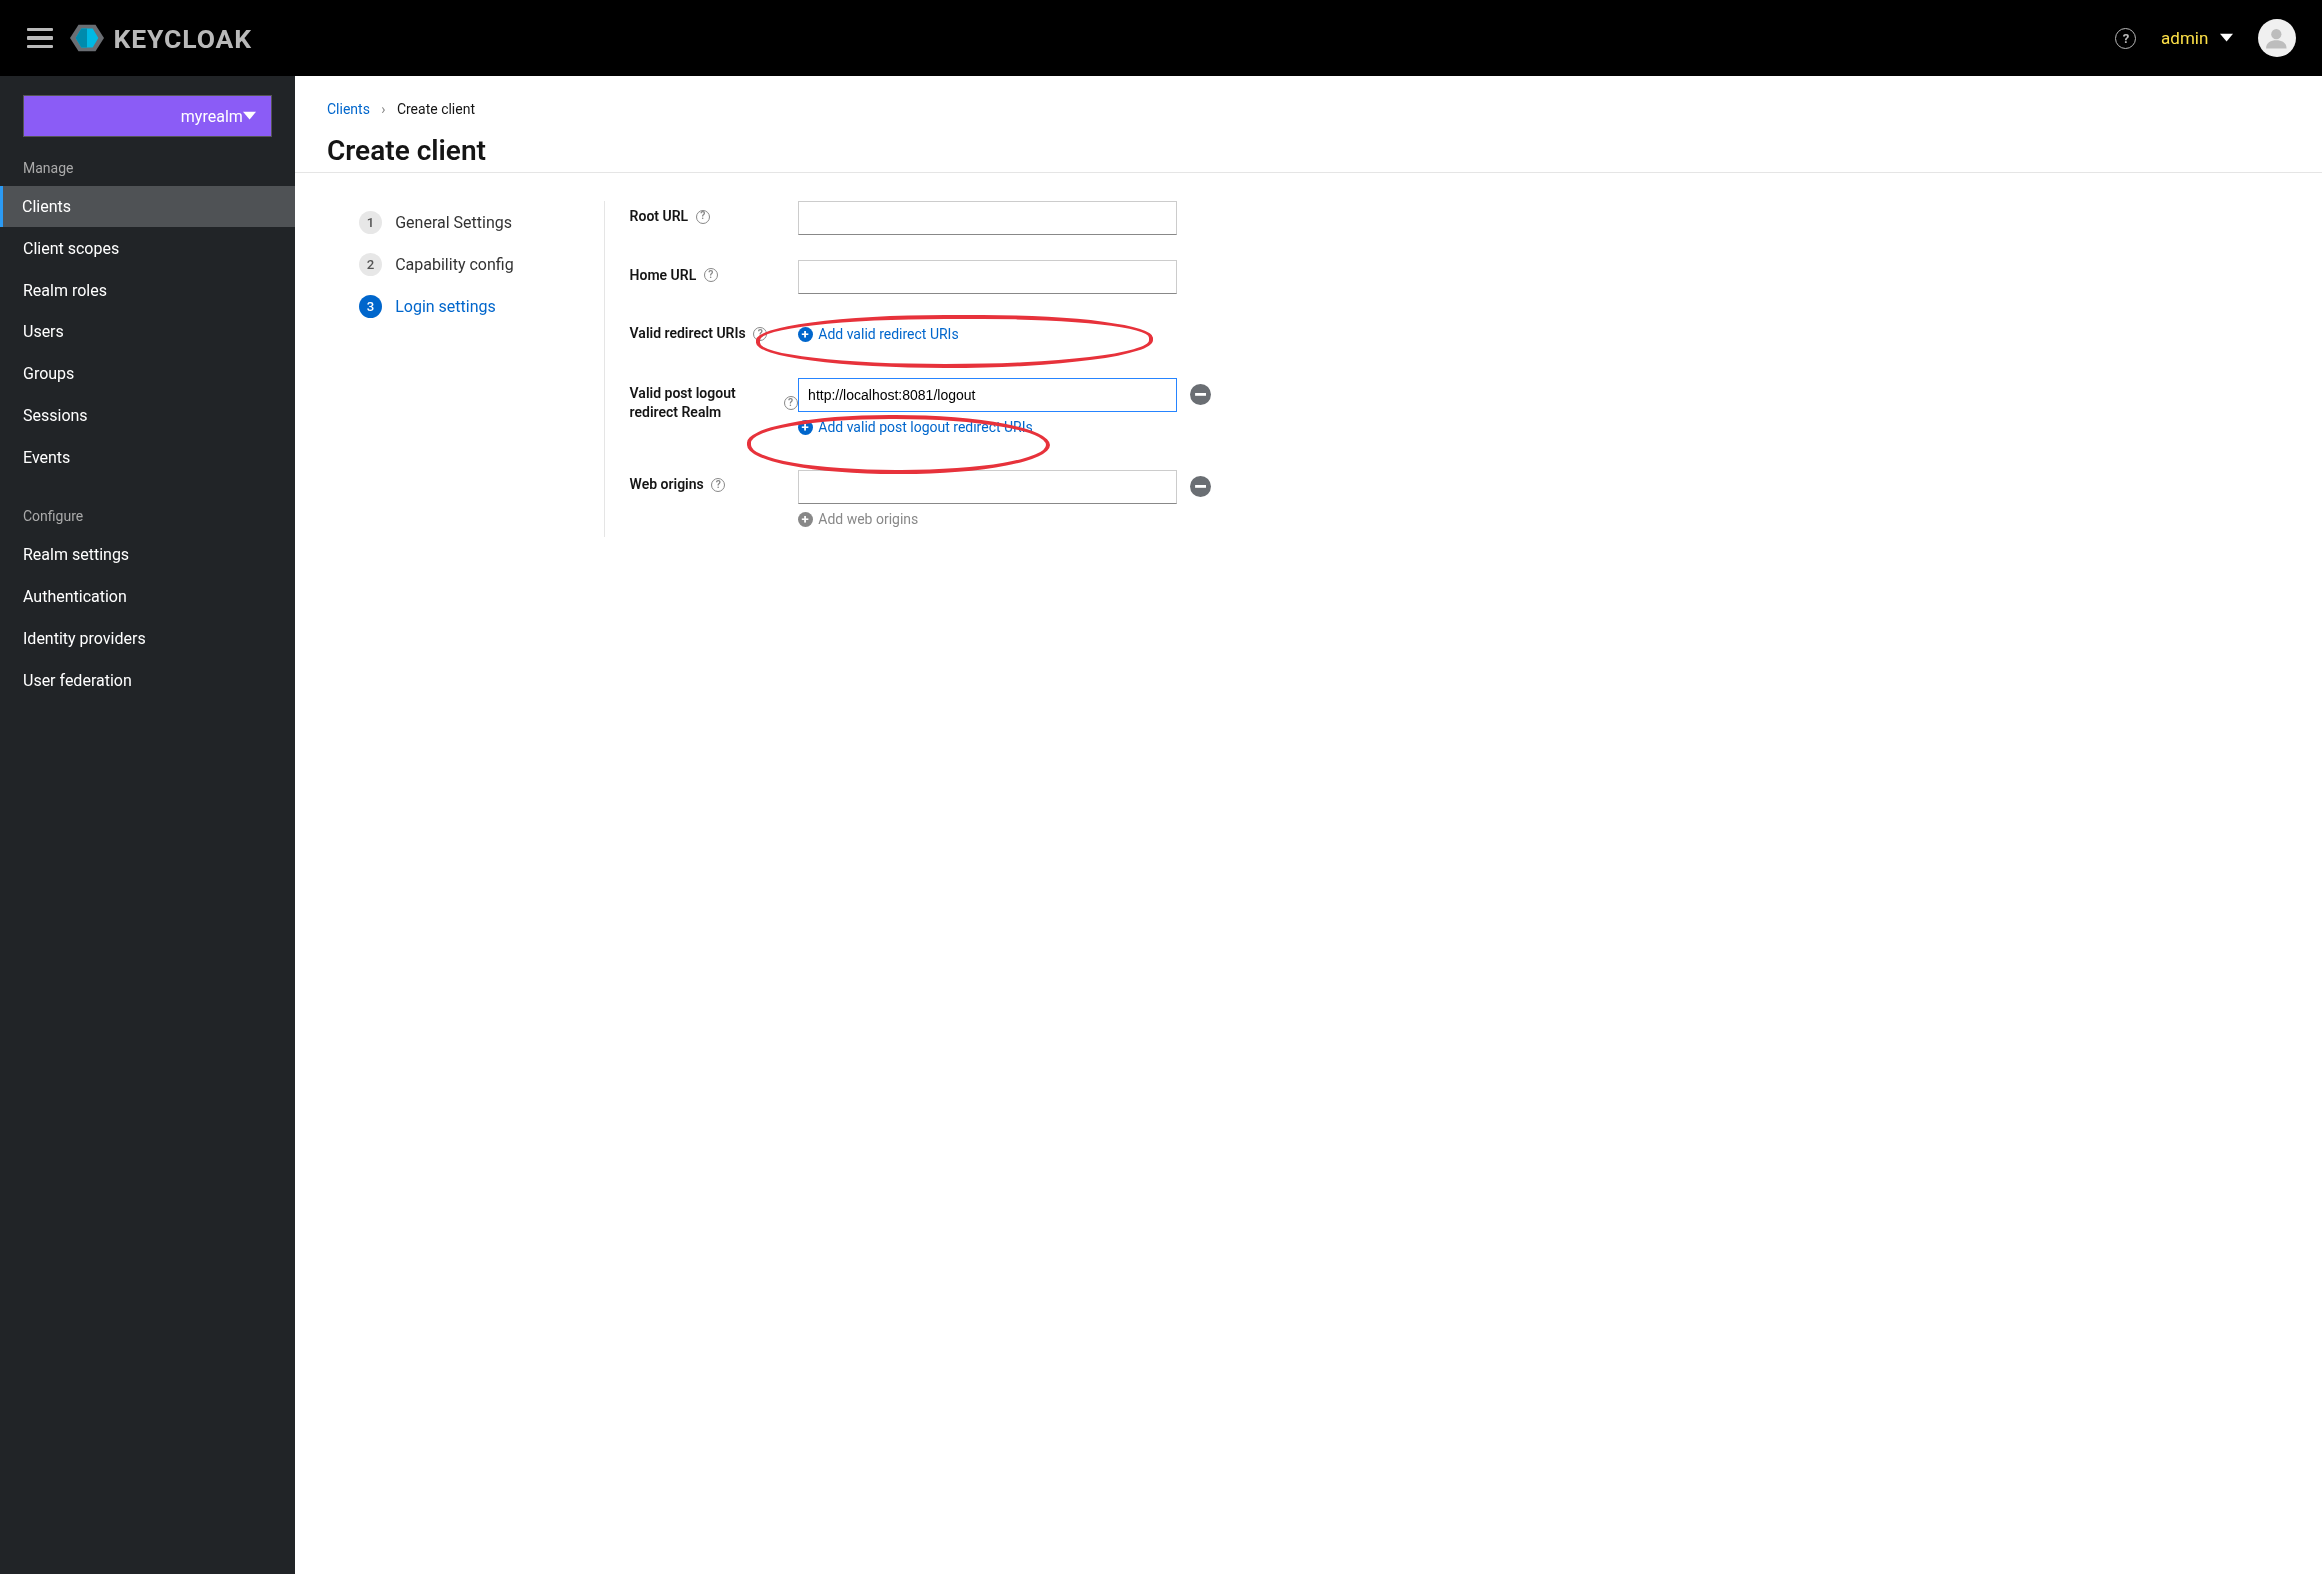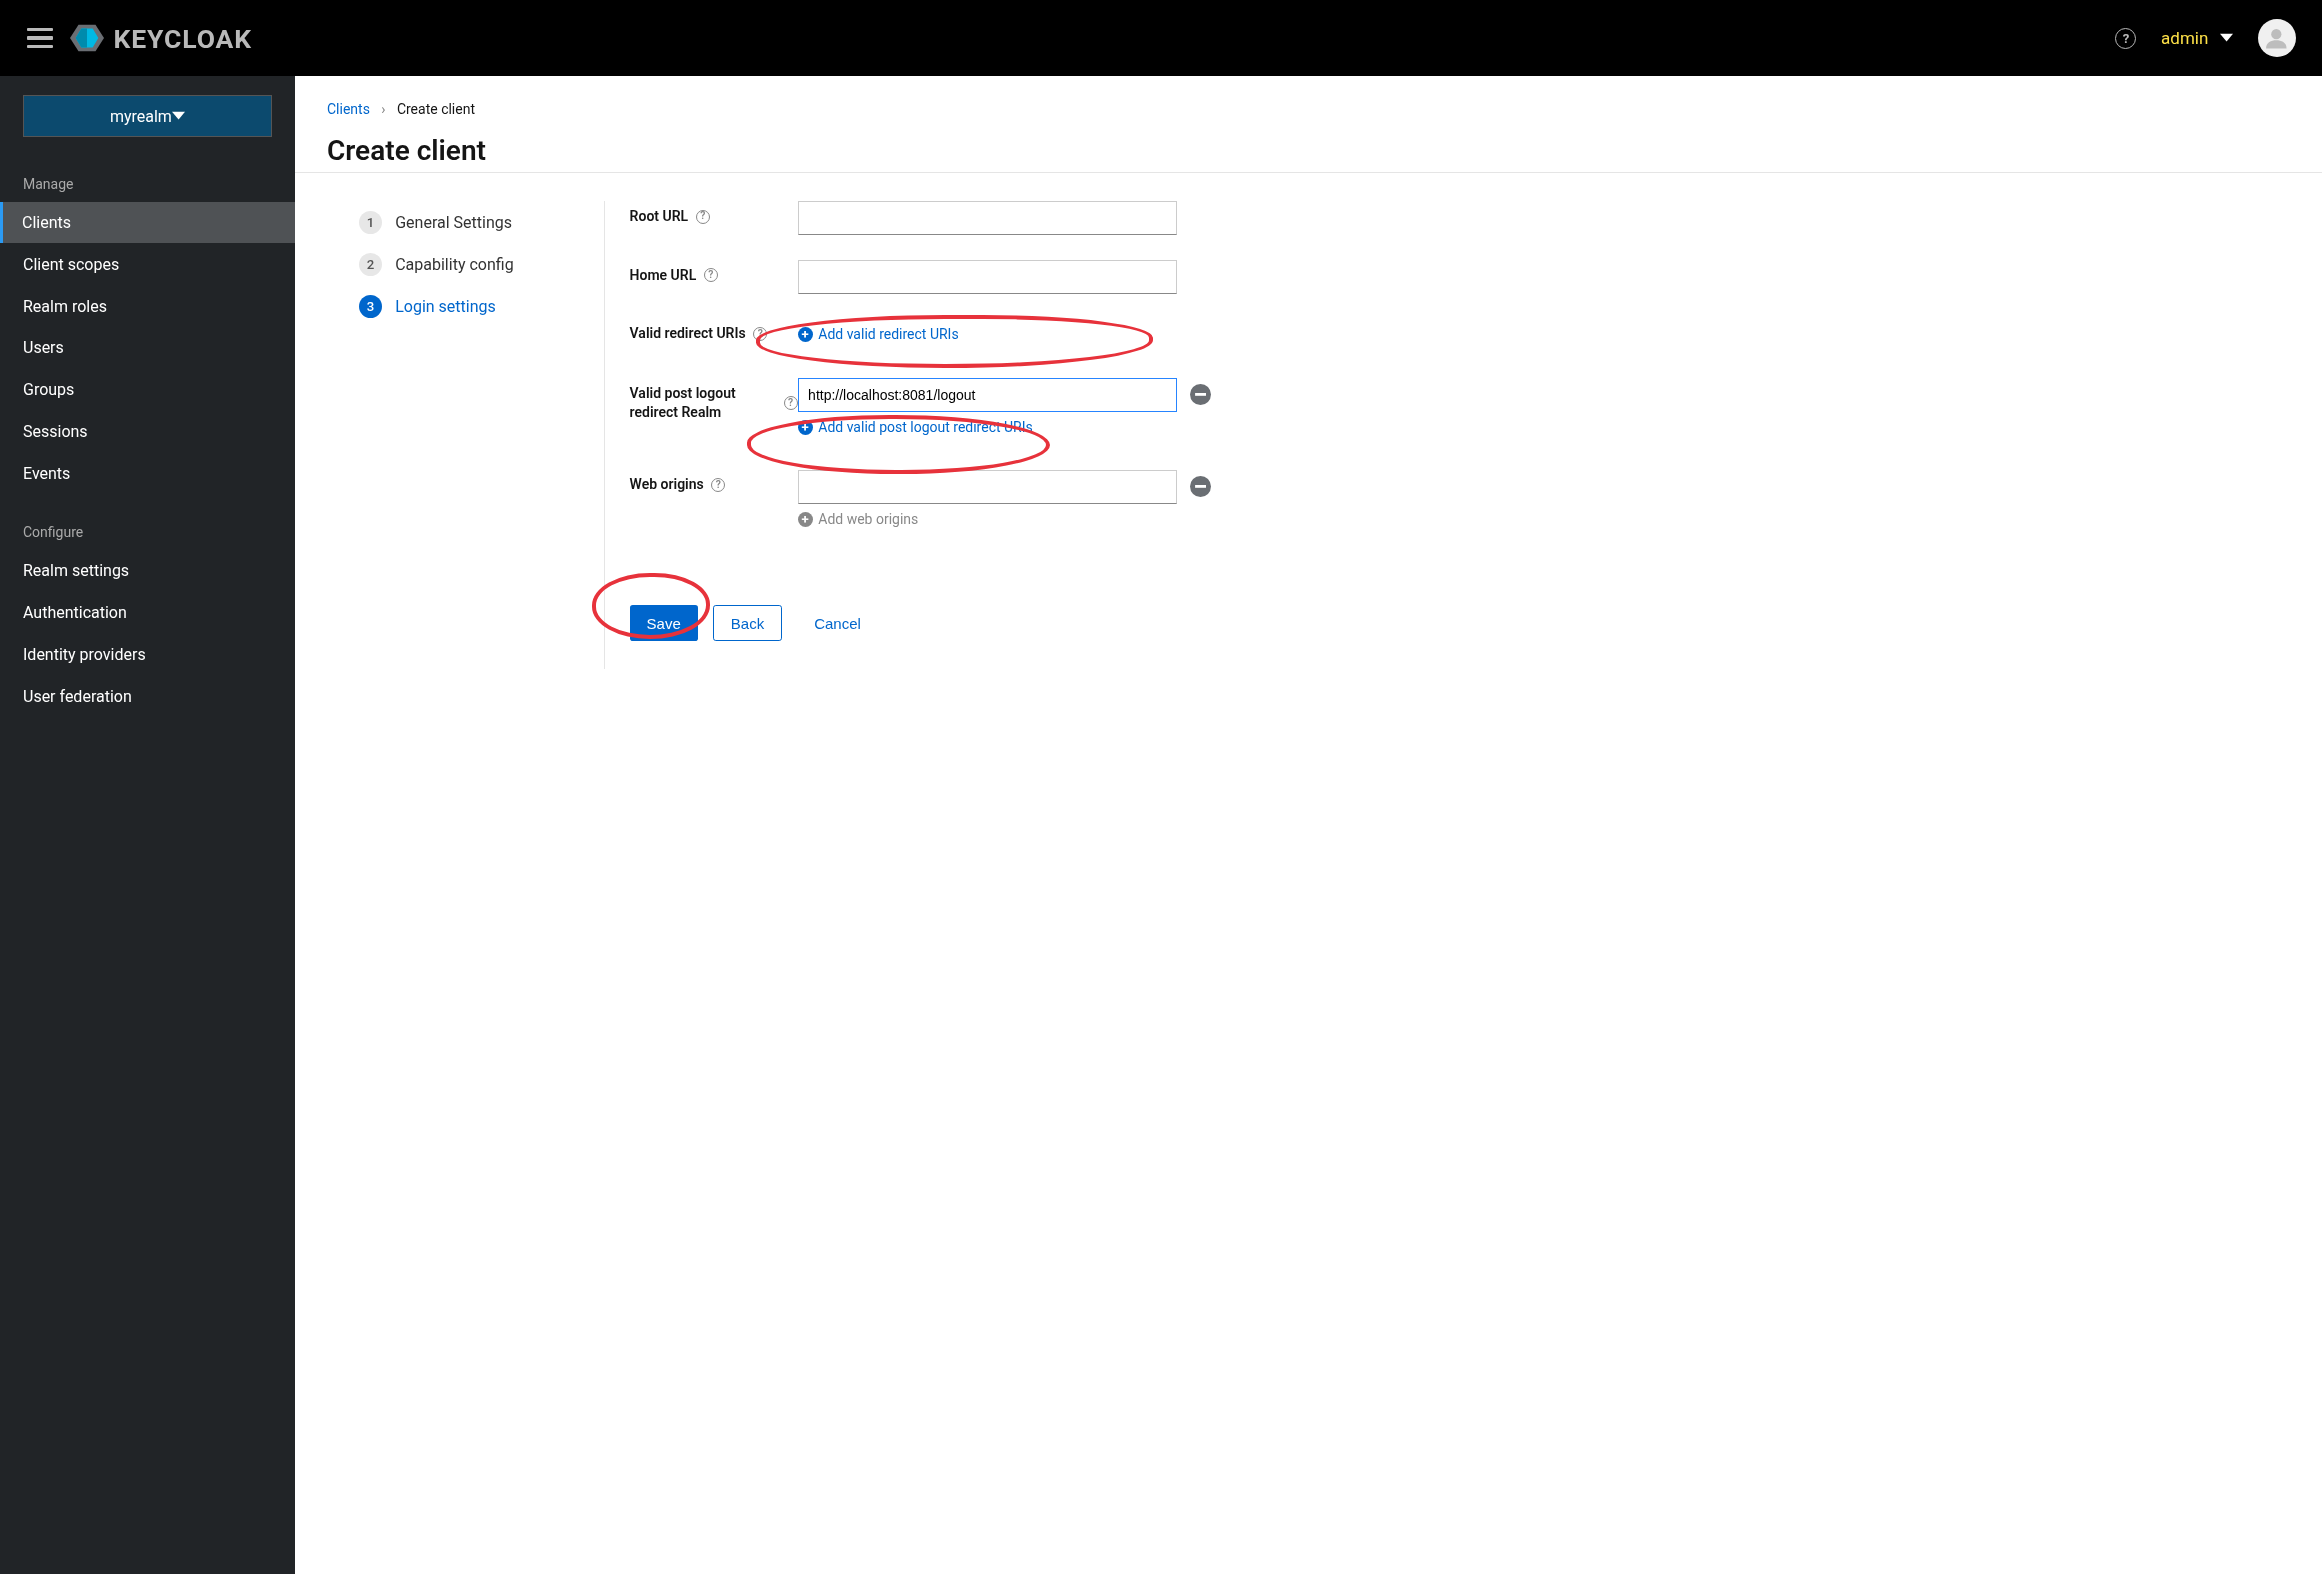--- a/index.html
+++ b/index.html
@@ -15,21 +15,21 @@
 .logo-text { color: #b9b9b9; font-weight: 700; font-size: 26.5px; letter-spacing: 0.9px; }
 .header-right { display: flex; align-items: center; gap: 24.6px; }
 .help-icon { width: 21px; height: 21px; border: 1.9px solid #b9b9b9; border-radius: 50%; display: flex; align-items: center; justify-content: center; color: #b9b9b9; font-weight: 700; font-size: 13.2px; cursor: pointer; }
 .user-menu { display: flex; align-items: center; gap: 11.4px; color: #fde047; cursor: pointer; font-size: 17px; }
 .user-menu svg { width: 13.2px; height: 13.2px; fill: #fff; }
 .avatar { width: 38px; height: 38px; border-radius: 50%; background: #f0f0f0; display: flex; align-items: center; justify-content: center; cursor: pointer; }
 
 
 .body-row { display: flex; min-height: calc(100vh - 76px); }
 .sidebar { width: 295px; background: #212427; color: #fff; padding-top: 19px; }
-.realm-selector { margin: 0 23px 26px 23px; border: 0.9px solid #555; background: #0c4a6e; height: 42px; display: flex; align-items: center; justify-content: center; padding: 0 15px; cursor: pointer; }
+.realm-selector { margin: 0 23px 10px 23px; border: 0.9px solid #555; background: #8b5cf6; height: 42px; display: flex; align-items: center; justify-content: flex-end; padding: 0 15px; cursor: pointer; }
 .realm-selector span { color: #fff; font-size: 16px; }
 .realm-selector svg { width: 13.2px; height: 13.2px; fill: #fff; }
 .sidebar-heading { color: #aaa; font-size: 14px; padding: 13.2px 23px 9.5px; }
 .sidebar-item { padding: 11.4px 23px; font-size: 16px; cursor: pointer; color: #fff; }
 .sidebar-item.active { background: #4f5255; border-left: 3.8px solid #2b9af3; padding-left: 19px; }
 
 
 .main { flex: 1; background: #fff; }
 .main-inner { padding: 24.6px 32px 0 32px; }
 .breadcrumb { display: flex; align-items: center; gap: 11.4px; font-size: 14px; margin-bottom: 17px; }
@@ -235,26 +235,20 @@
                     </svg>
                 </div>
               </div>
               <div class="add-link disabled">
                 <span class="add-icon">+</span>
                 <span>Add web origins</span>
               </div>
             </div>
           </div>
 
-          <div class="footer" style="margin-left:0; padding-left:0; margin-right:0; border-top:none; position:relative;">
-            <button class="btn btn-primary">Save</button>
-            <button class="btn btn-secondary">Back</button>
-            <button class="btn btn-link">Cancel</button>
-            <div class="anno" style="left:-38px; top:-11.4px; width:118px; height:66px; border-radius:50% 48% 52% 50%;"></div>
-          </div>
 
           <div class="anno" style="left:151px; top:114px; width:397px; height:53px; border-radius:50% 45% 55% 50%;"></div>
           <div class="anno" style="left:142px; top:214px; width:303px; height:59px; border-radius:48% 52% 50% 50%;"></div>
 
         </div>
       </div>
     </div>
   </div>
 </div>
 

